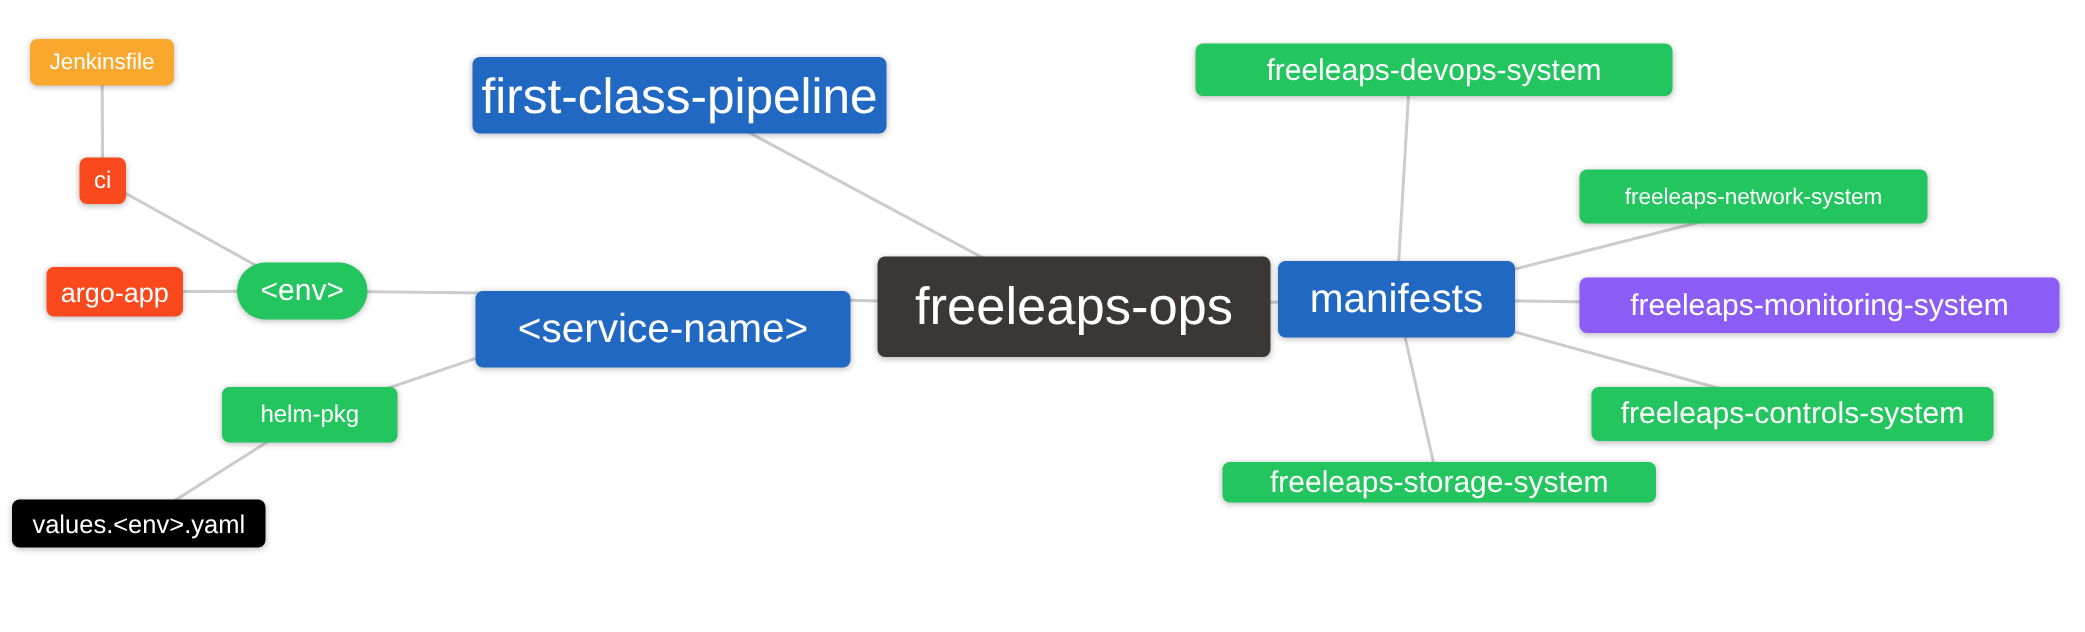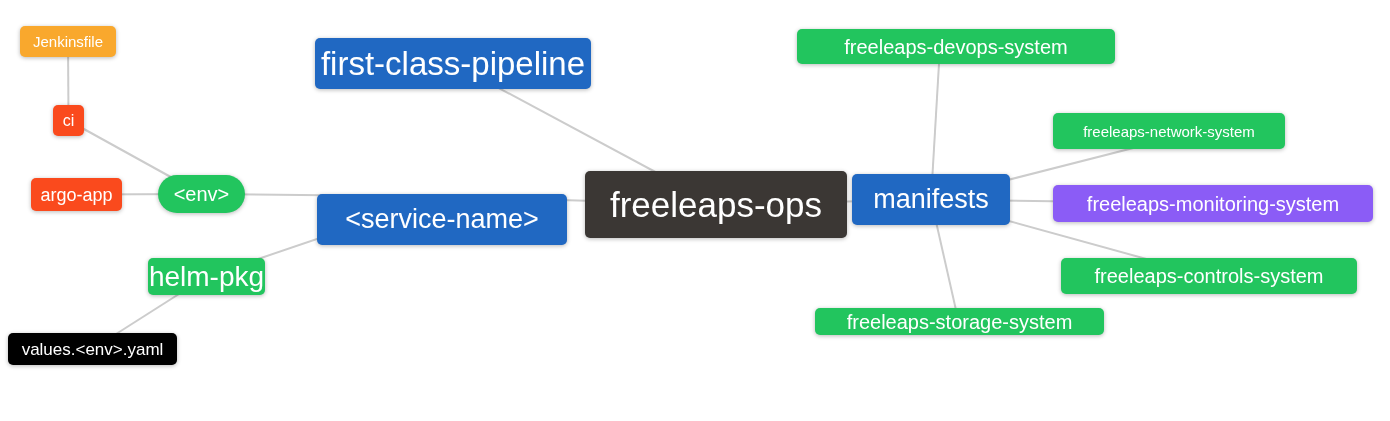--- a/index.html
+++ b/index.html
@@ -57,24 +57,24 @@
       <line x1="931" y1="199.5" x2="1200" y2="131" stroke="#cccccc" stroke-width="2"></line>
       <line x1="931" y1="199.5" x2="1213" y2="203.5" stroke="#cccccc" stroke-width="2"></line>
       <line x1="931" y1="199.5" x2="1208" y2="276" stroke="#cccccc" stroke-width="2"></line>
       <line x1="931" y1="199.5" x2="959.5" y2="325.5" stroke="#cccccc" stroke-width="2"></line>
     </svg>
 
 <div class="node" style="left: 20px; top: 26px; width: 96px; height: 31px; background: rgb(249, 168, 45); color: rgb(255, 255, 255); font-size: 15px;">Jenkinsfile</div>
     <div class="node" style="left: 53px; top: 105px; width: 31px; height: 31px; background: rgb(250, 74, 29); color: rgb(255, 255, 255); font-size: 16px;">ci</div>
     <div class="node" style="left: 31px; top: 178px; width: 91px; height: 33px; background: rgb(250, 74, 29); color: rgb(255, 255, 255); font-size: 18px;">argo-app</div>
     <div class="node" style="left: 158px; top: 175px; width: 87px; height: 38px; background: rgb(34, 197, 94); color: rgb(255, 255, 255); font-size: 20px; border-radius: 19px;">&lt;env&gt;</div>
-    <div class="node" style="left: 148px; top: 258px; width: 117px; height: 37px; background: rgb(34, 197, 94); color: rgb(255, 255, 255); font-size: 28px;">helm-pkg</div>
+    <div class="node" style="left: 148px; top: 258px; width: 117px; height: 37px; background: rgb(34, 197, 94); color: rgb(255, 255, 255); font-size: 16px;">helm-pkg</div>
     <div class="node" style="left: 8px; top: 333px; width: 169px; height: 32px; background: #000000; color: rgb(255, 255, 255); font-size: 17px;">values.&lt;env&gt;.yaml</div>
     <div class="node" style="left: 315px; top: 38px; width: 276px; height: 51px; background: rgb(32, 104, 194); color: rgb(255, 255, 255); font-size: 33px;">first-class-pipeline</div>
     <div class="node" style="left: 317px; top: 171px; width: 250px; height: 51px; background: rgb(32, 104, 194); color: rgb(255, 255, 255); font-size: 27px; margin-top: 23px;">&lt;service-name&gt;</div>
     <div class="node" style="left: 585px; top: 171px; width: 262px; height: 67px; background: rgb(59, 55, 52); color: rgb(255, 255, 255); font-size: 35px;">freeleaps-ops</div>
     <div class="node" style="left: 852px; top: 174px; width: 158px; height: 51px; background: rgb(32, 104, 194); color: rgb(255, 255, 255); font-size: 27px;">manifests</div>
     <div class="node" style="left: 797px; top: 29px; width: 318px; height: 35px; background: rgb(34, 197, 94); color: rgb(255, 255, 255); font-size: 20px;">freeleaps-devops-system</div>
     <div class="node" style="left: 1053px; top: 113px; width: 232px; height: 36px; background: rgb(34, 197, 94); color: rgb(255, 255, 255); font-size: 15px;">freeleaps-network-system</div>
     <div class="node" style="left: 1053px; top: 185px; width: 320px; height: 37px; background: #8b5cf6; color: rgb(255, 255, 255); font-size: 20px;">freeleaps-monitoring-system</div>
-    <div class="node" style="left: 1061px; top: 258px; width: 296px; height: 36px; background: rgb(34, 197, 94); color: rgb(255, 255, 255); font-size: 20px;">freeleaps-controls-system</div>
+    <div class="node" style="left: 1061px; top: 258px; width: 268px; height: 36px; background: rgb(34, 197, 94); color: rgb(255, 255, 255); font-size: 20px;">freeleaps-controls-system</div>
     <div class="node" style="left: 815px; top: 308px; width: 289px; height: 27px; background: rgb(34, 197, 94); color: rgb(255, 255, 255); font-size: 20px;">freeleaps-storage-system</div>
   </div>
 
 </body></html>

